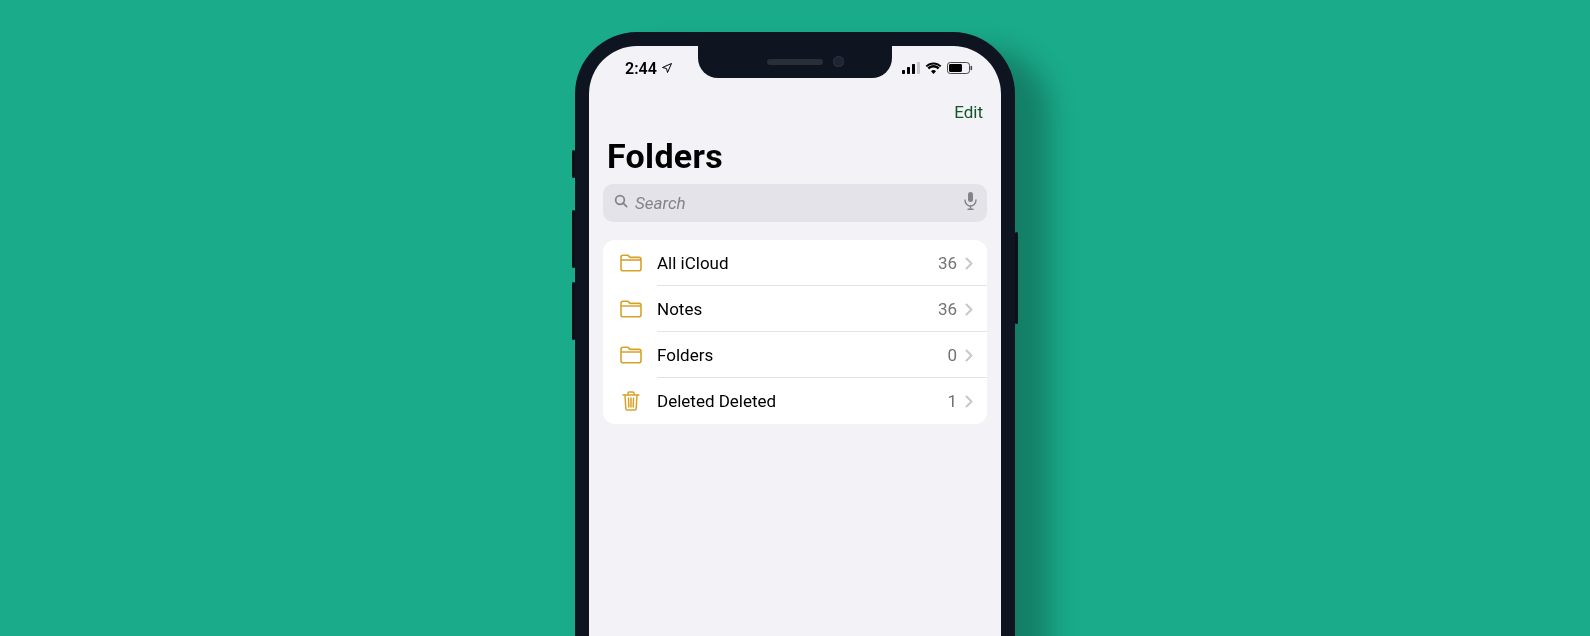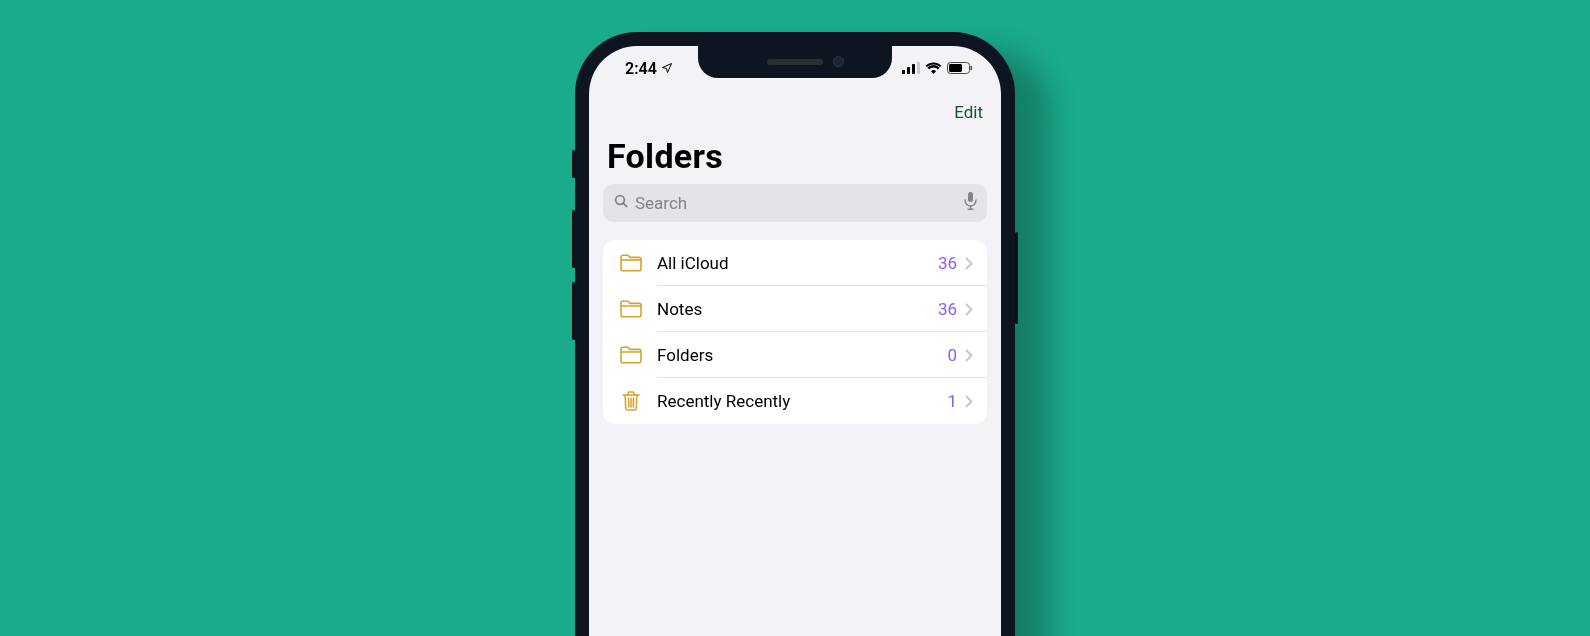--- a/index.html
+++ b/index.html
@@ -135,20 +135,21 @@
       height: 38px;
       display: flex;
       align-items: center;
       padding: 0 10px;
       gap: 6px;
     }
     .search-bar .placeholder {
       color: #838389;
       font-size: 17px;
       flex: 1;
+      font-style: italic;
     }
 
     .section-header {
       font-size: 20px;
       font-weight: 700;
       padding: 4px 28px 8px 28px;
       letter-spacing: 0.1px;
     }
 
     .list {
@@ -172,21 +173,21 @@
       justify-content: center;
       margin-right: 12px;
     }
     .list-row .row-label {
       flex: 1;
       font-size: 17px;
       color: #000;
     }
     .list-row .row-count {
       font-size: 17px;
-      color: #8b5cf6;
+      color: #737373;
       margin-right: 8px;
     }
     .list-row .chev {
       color: #c7c7cc;
       display: flex;
     }
     .list-row .divider {
       position: absolute;
       left: 54px;
       right: 0;
@@ -330,21 +331,21 @@
           <span class="icon-slot">
             <svg width="18" height="20" viewBox="0 0 18 20" fill="none" stroke="#d7a22a" stroke-width="1.5" stroke-linecap="round" stroke-linejoin="round">
               <path d="M1 4 L17 4"></path>
               <path d="M6 4 L6 2.2 C6 1.5 6.5 1 7.2 1 L10.8 1 C11.5 1 12 1.5 12 2.2 L12 4"></path>
               <path d="M3 4 L3.8 17.5 C3.85 18.3 4.5 19 5.3 19 L12.7 19 C13.5 19 14.15 18.3 14.2 17.5 L15 4"></path>
               <line x1="6.5" y1="7" x2="6.8" y2="16"></line>
               <line x1="9" y1="7" x2="9" y2="16"></line>
               <line x1="11.5" y1="7" x2="11.2" y2="16"></line>
             </svg>
           </span>
-          <span class="row-label">Recently Recently</span>
+          <span class="row-label">Deleted Deleted</span>
           <span class="row-count">1</span>
           <span class="chev">
             <svg width="8" height="13" viewBox="0 0 8 13" fill="none" stroke="#c7c7cc" stroke-width="2" stroke-linecap="round" stroke-linejoin="round">
                 <path d="M1.5 1.5 L6.5 6.5 L1.5 11.5"></path>
               </svg>
           </span>
 
         </div>
 
       </div>

